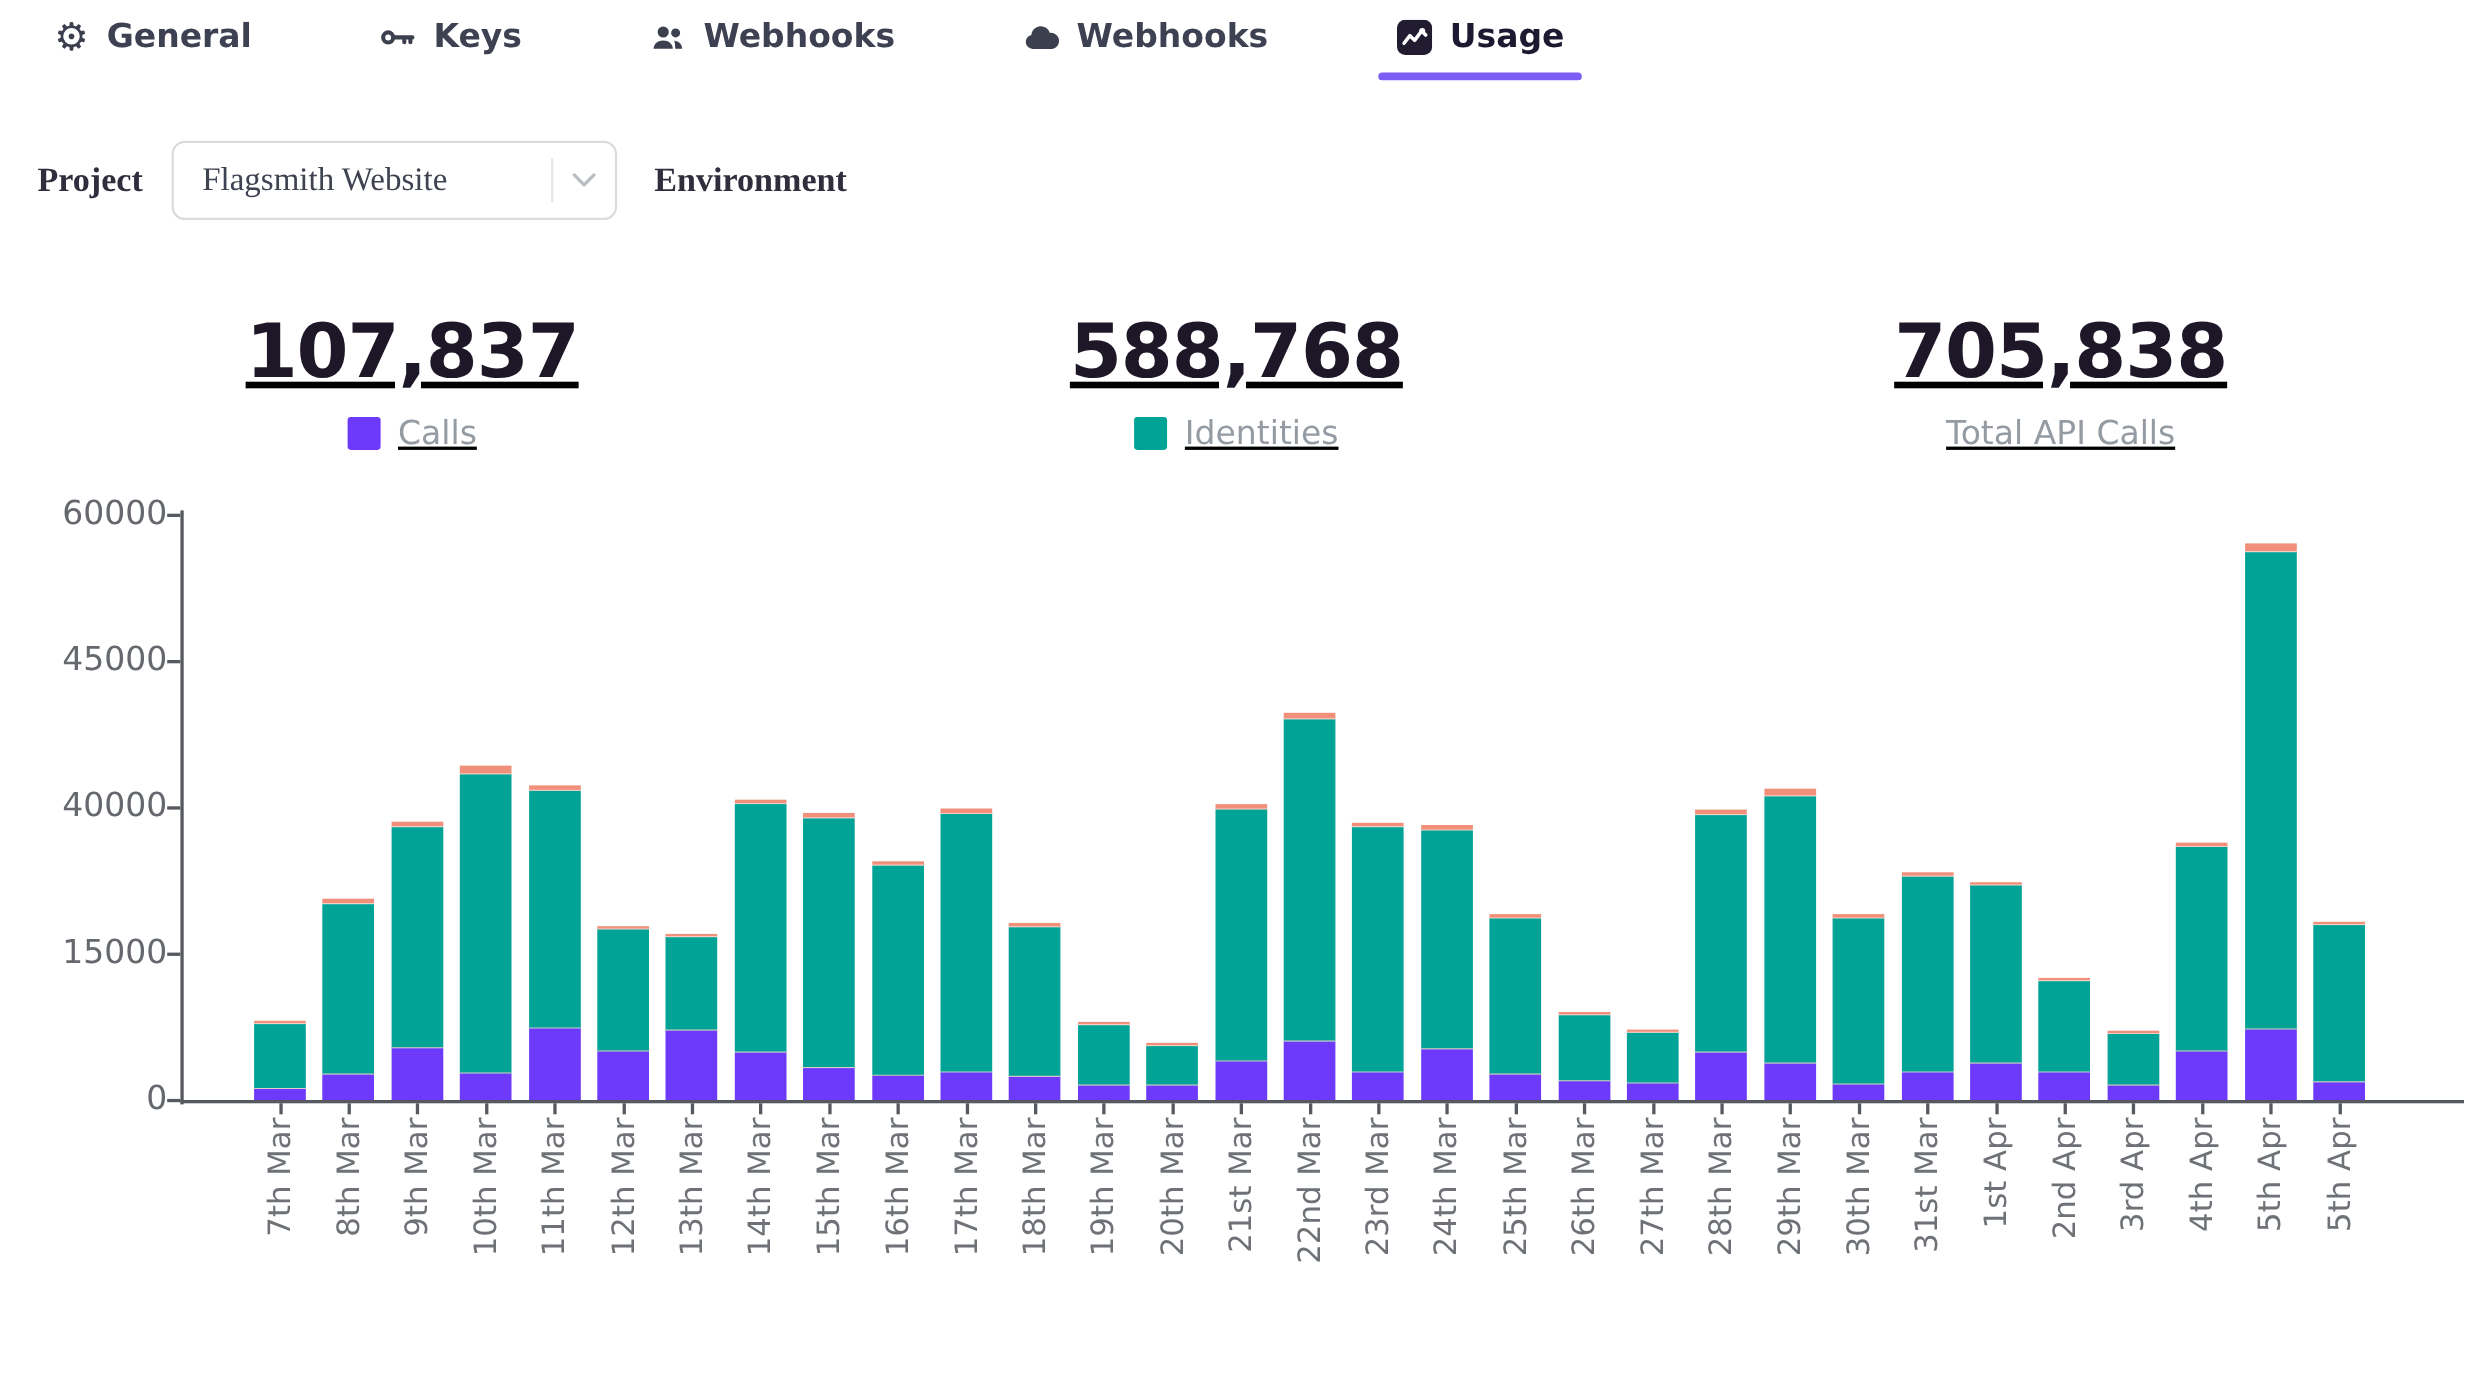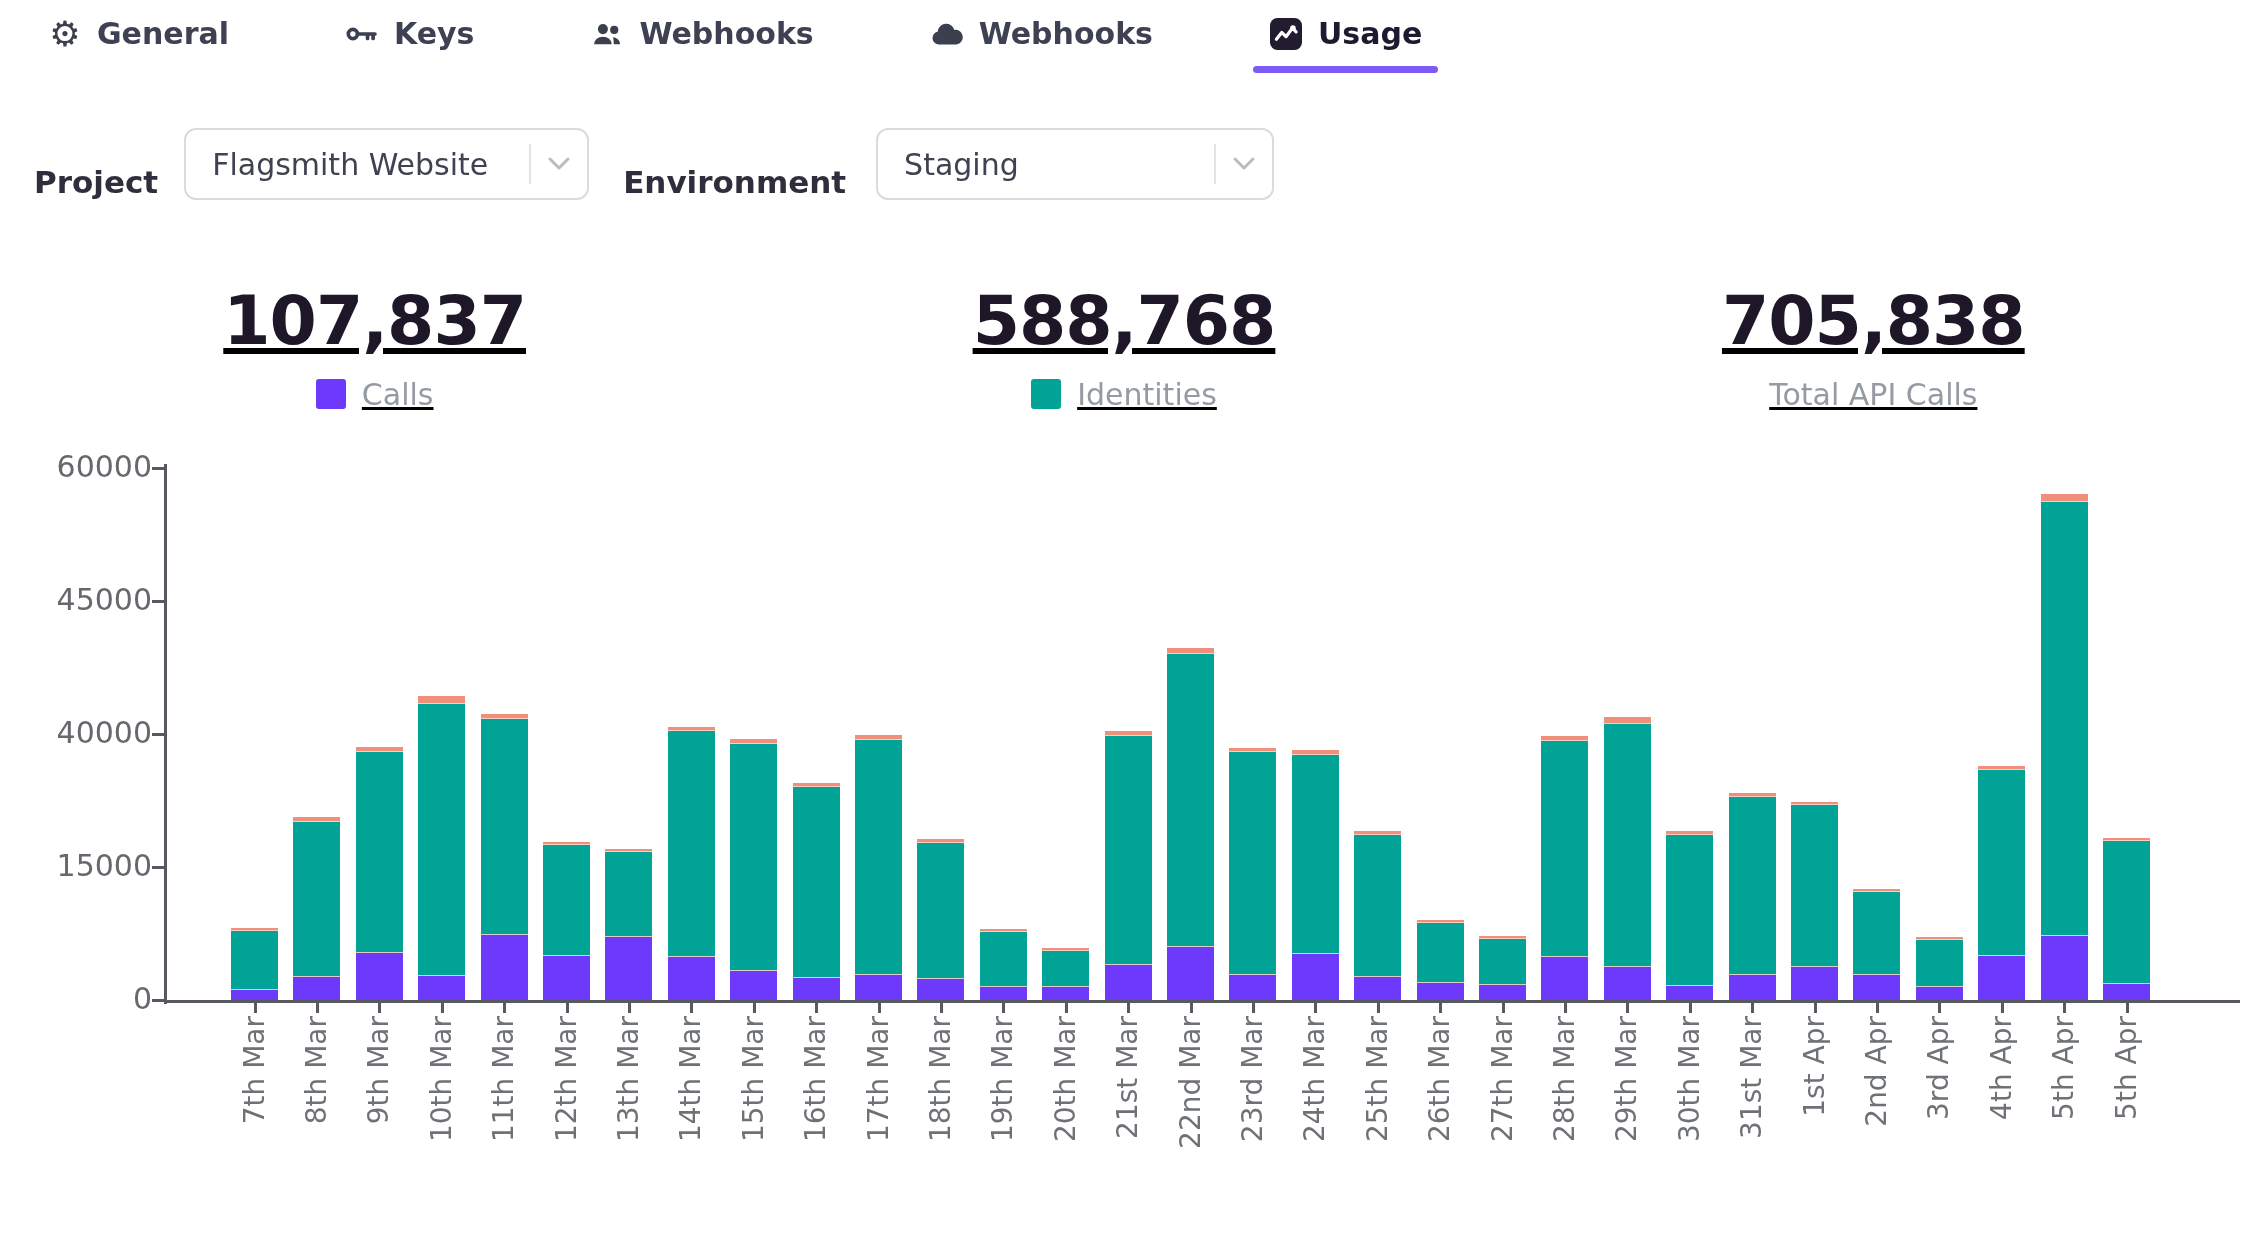--- a/index.html
+++ b/index.html
@@ -13,21 +13,21 @@
   .tab{display:flex;align-items:center;gap:15px;font-size:30px;font-weight:600;
        color:#3d4152;position:relative;padding-bottom:22px;cursor:pointer;}
   .tab .ticon{width:34px;height:34px;display:flex;align-items:center;justify-content:center;}
   .tab.active{color:#1e1930;font-weight:700;}
   .tab.active::after{
     content:"";position:absolute;left:-16px;right:-16px;bottom:0;height:7px;
     background:var(--underline,#7d5cf6);border-radius:4px;
   }
   .gear-glyph{font-size:35px;line-height:34px;color:#3b3f4e;}
   
-  .filters{display:flex;align-items:flex-end;margin:38px 0 0 34px;gap:26px;}
+  .filters{display:flex;align-items:center;margin:38px 0 0 34px;gap:26px;font-family:Liberation Serif, serif;}
   .filter-label{font-size:31px;font-weight:700;color:#2f2e3d;}
   .select{
     display:flex;align-items:center;height:72px;background:#fff;
     border:2px solid #d9dbdf;border-radius:12px;box-sizing:border-box;
     padding-left:26px;cursor:pointer;
   }
   .select .sel-text{font-size:30px;color:#3f4250;flex:1;}
   .select .sep{width:2px;height:40px;background:#e2e4e7;margin-left:20px;}
   .select .chev{width:56px;display:flex;align-items:center;justify-content:center;}
   .sel-project{width:405px;}
@@ -110,29 +110,20 @@
   <div class="select sel-project">
     <span class="sel-text">Flagsmith Website</span>
     <span class="sep"></span>
     <span class="chev">
       <svg width="26" height="18" viewBox="0 0 26 18">
           <polyline points="4,4 13,13 22,4" fill="none" stroke="#b9bdc2" stroke-width="3" stroke-linecap="round" stroke-linejoin="round"></polyline>
         </svg>
     </span>
   </div>
   <span class="filter-label" style="margin-left:8px;">Environment</span>
-  <div class="select sel-env">
-    <span class="sel-text">Staging</span>
-    <span class="sep"></span>
-    <span class="chev">
-      <svg width="26" height="18" viewBox="0 0 26 18">
-          <polyline points="4,4 13,13 22,4" fill="none" stroke="#b9bdc2" stroke-width="3" stroke-linecap="round" stroke-linejoin="round"></polyline>
-        </svg>
-    </span>
-  </div>
 </div>
 
 <div class="stats">
   <div class="stat">
     <div class="stat-value">107,837</div>
     <div class="stat-legend">
       <span class="legend-swatch" style="background:#6d3afb;"></span>
       <span class="stat-label">Calls</span>
     </div>
   </div>

